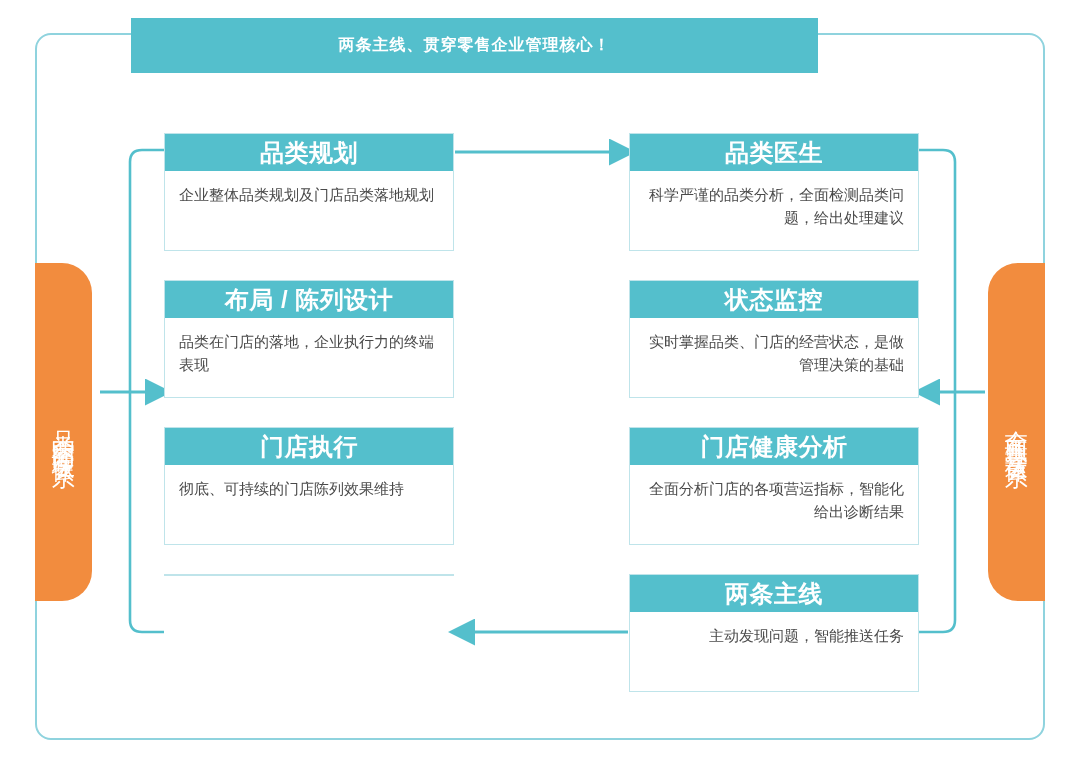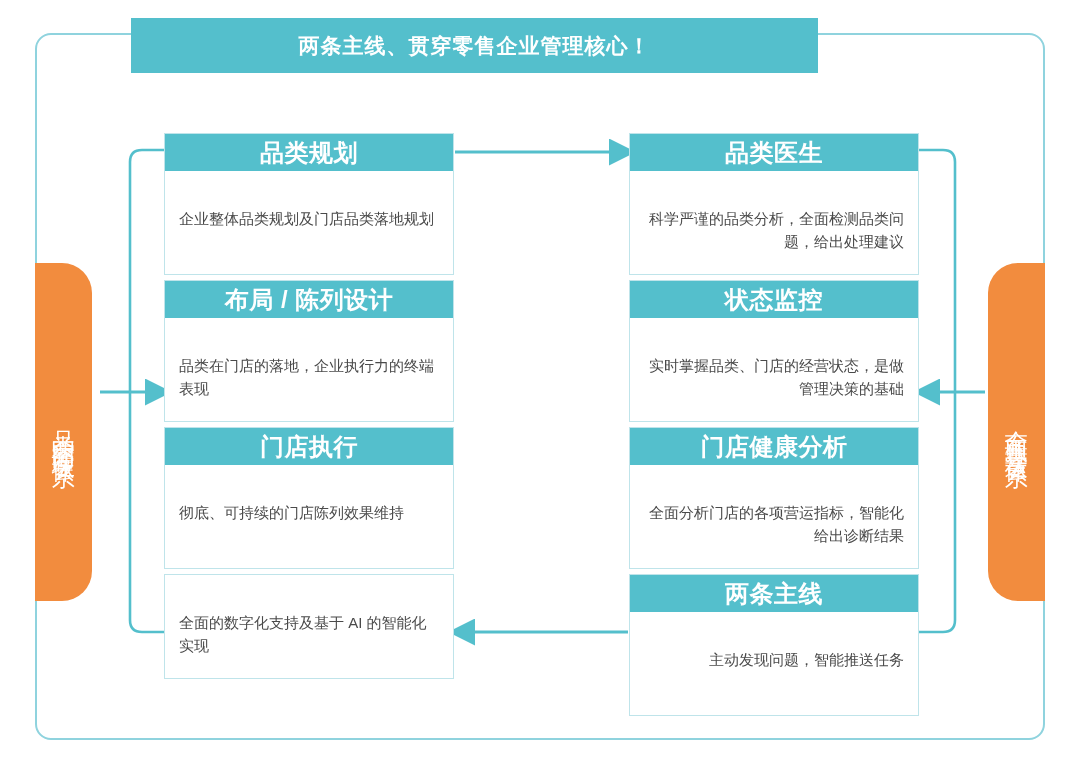--- a/index.html
+++ b/index.html
@@ -38,21 +38,21 @@
     top: 18px;
     width: 687px;
     height: 55px;
     background: #54BFCC;
     display: flex;
     align-items: center;
     justify-content: center;
   }
   .title-banner .title-text {
     color: #ffffff;
-    font-size: 21px;
+    font-size: 16px;
     font-weight: bold;
     letter-spacing: 1px;
     white-space: nowrap;
   }
 
   
   .side-bar {
     position: absolute;
     width: 57px;
     background: #F28C3E;
@@ -103,21 +103,20 @@
     letter-spacing: 0.5px;
     white-space: nowrap;
   }
   .card .card-body {
     height: 79px;
     padding: 12px 14px 0 14px;
     box-sizing: border-box;
     color: #4A4A4A;
     font-size: 15px;
     line-height: 1.55;
-    margin-top: 24px;
   }
   .card.col-left .card-body { text-align: left; }
   .card.col-right .card-body { text-align: right; }
 
   
   .col-left  { left: 164px; }
   .col-right { left: 629px; }
   .row-1 { top: 133px; }
   .row-2 { top: 280px; }
   .row-3 { top: 427px; }
@@ -190,21 +189,20 @@
     <div class="card-header">布局 / 陈列设计</div>
     <div class="card-body">品类在门店的落地，企业执行力的终端表现</div>
   </div>
 
   <div class="card col-left row-3">
     <div class="card-header">门店执行</div>
     <div class="card-body">彻底、可持续的门店陈列效果维持</div>
   </div>
 
   <div class="card col-left row-4">
-    <div class="card-body">全面的数字化支持及基于 AI 的智能化实现</div>
   </div>
 
   <div class="card col-right row-1">
     <div class="card-header">品类医生</div>
     <div class="card-body">科学严谨的品类分析，全面检测品类问题，给出处理建议</div>
   </div>
 
   <div class="card col-right row-2">
     <div class="card-header">状态监控</div>
     <div class="card-body">实时掌握品类、门店的经营状态，是做管理决策的基础</div>

